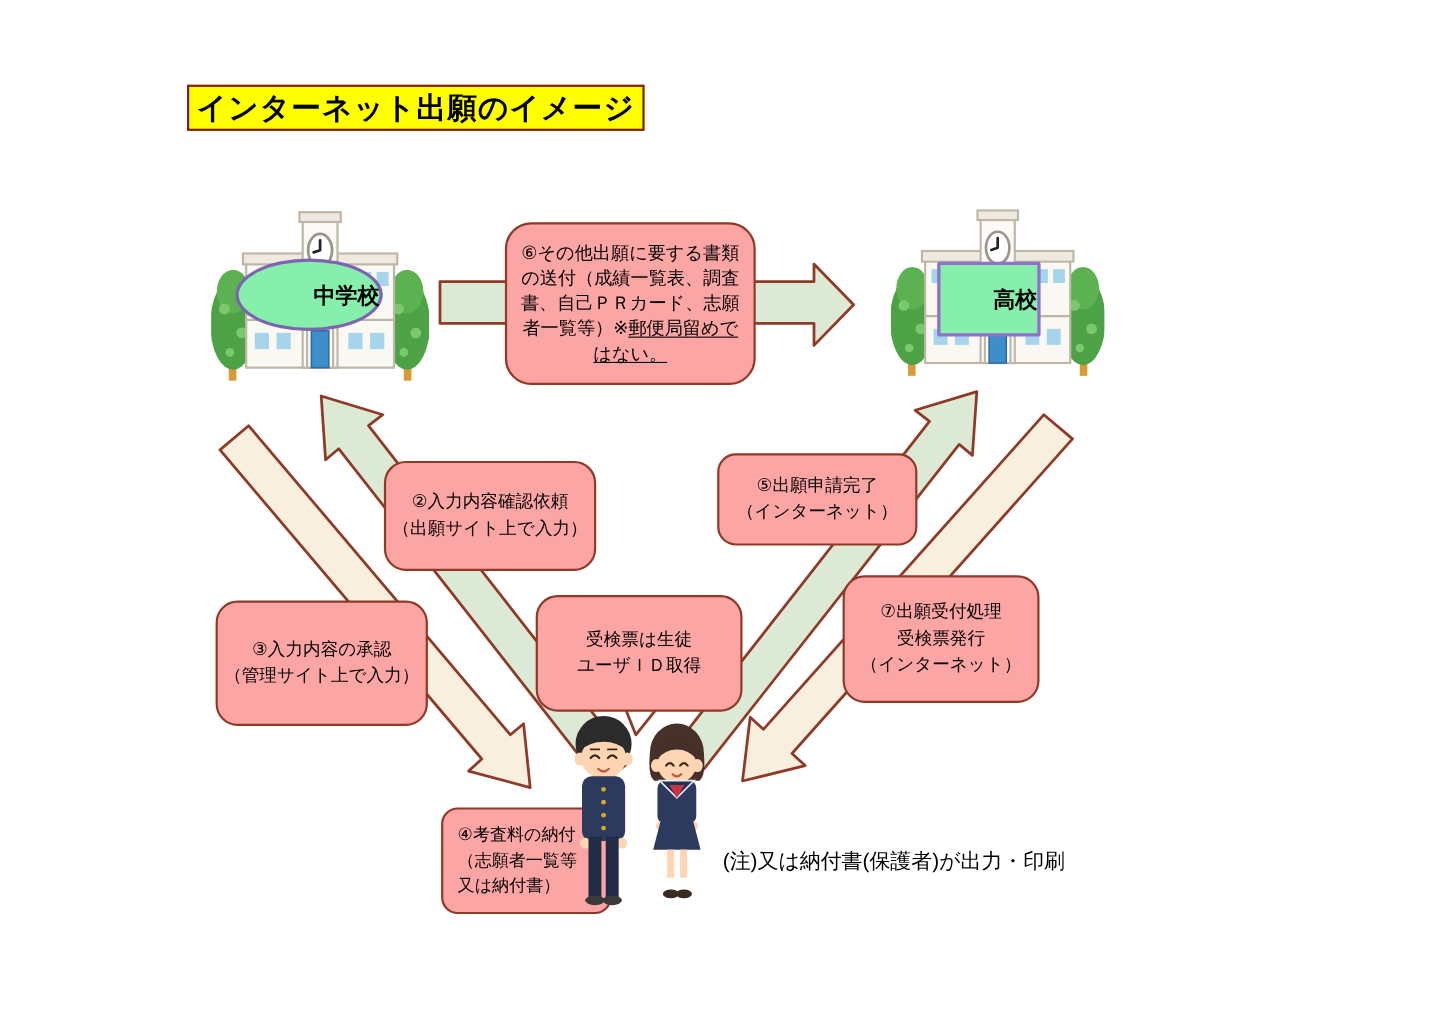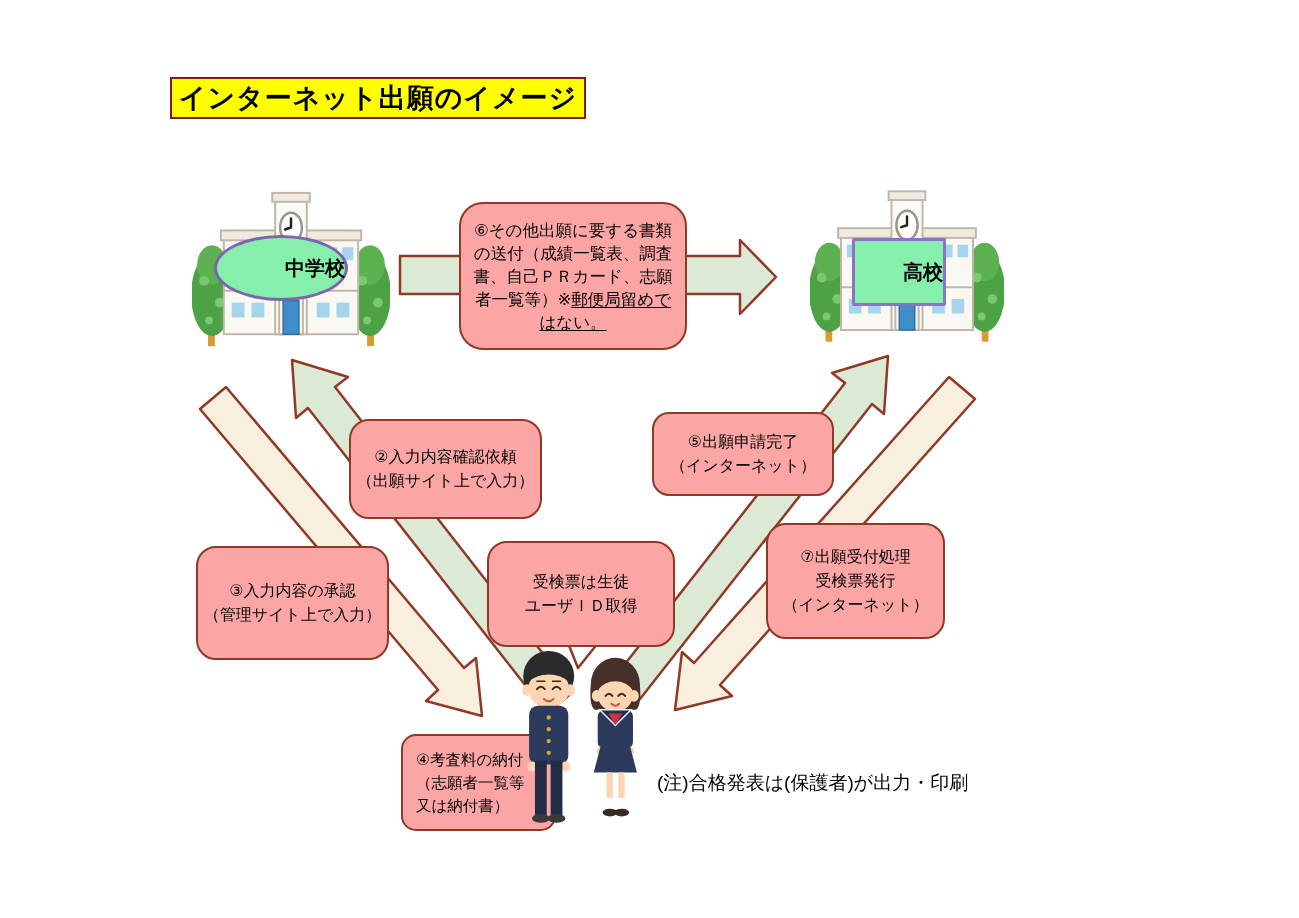--- a/index.html
+++ b/index.html
@@ -246,15 +246,15 @@
       <path d="M98 103 L128 103 L135 130 L91 130 Z" fill="#2c3a5e"></path>
       <rect x="104" y="130" width="6.5" height="34" fill="#fdd5b2"></rect>
       <rect x="116" y="130" width="6.5" height="34" fill="#fdd5b2"></rect>
       <rect x="103.5" y="156" width="7.5" height="12" fill="#fff"></rect>
       <rect x="115.5" y="156" width="7.5" height="12" fill="#fff"></rect>
       <ellipse cx="107.5" cy="171" rx="7.5" ry="4" fill="#3a2a22"></ellipse>
       <ellipse cx="119.5" cy="171" rx="7.5" ry="4" fill="#3a2a22"></ellipse>
     </g>
   </svg>
 
-  <div class="footer-note">(注)合格発表は(保護者)が出力・印刷</div>
+  <div class="footer-note">(注)又は納付書(保護者)が出力・印刷</div>
 
 </div>
 
 </body></html>

